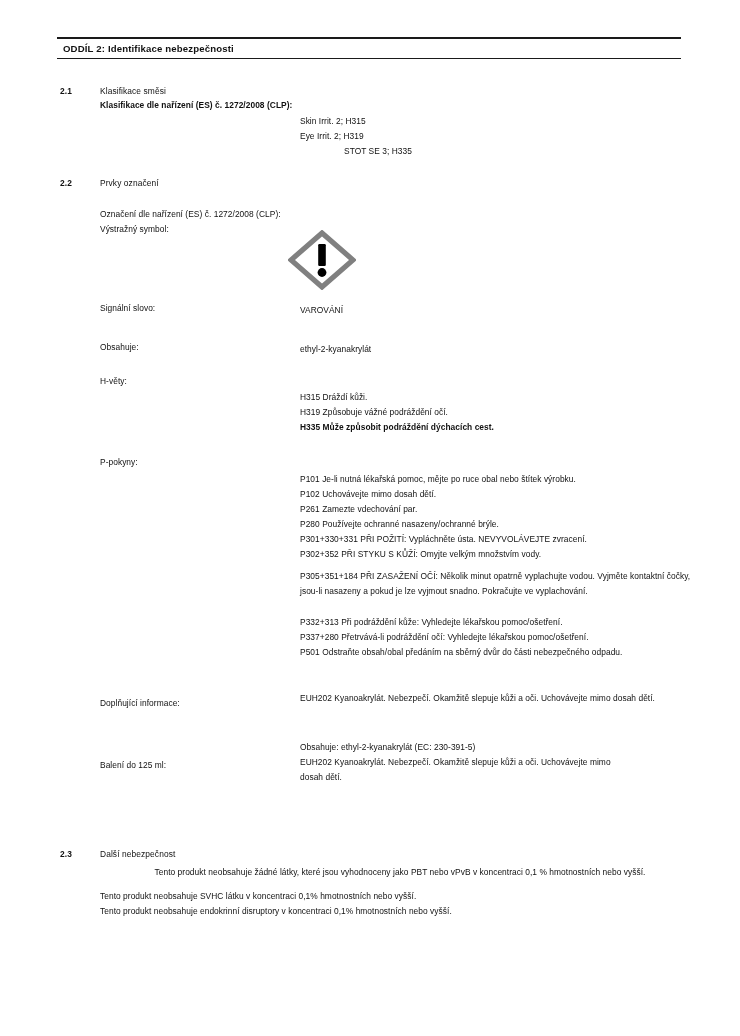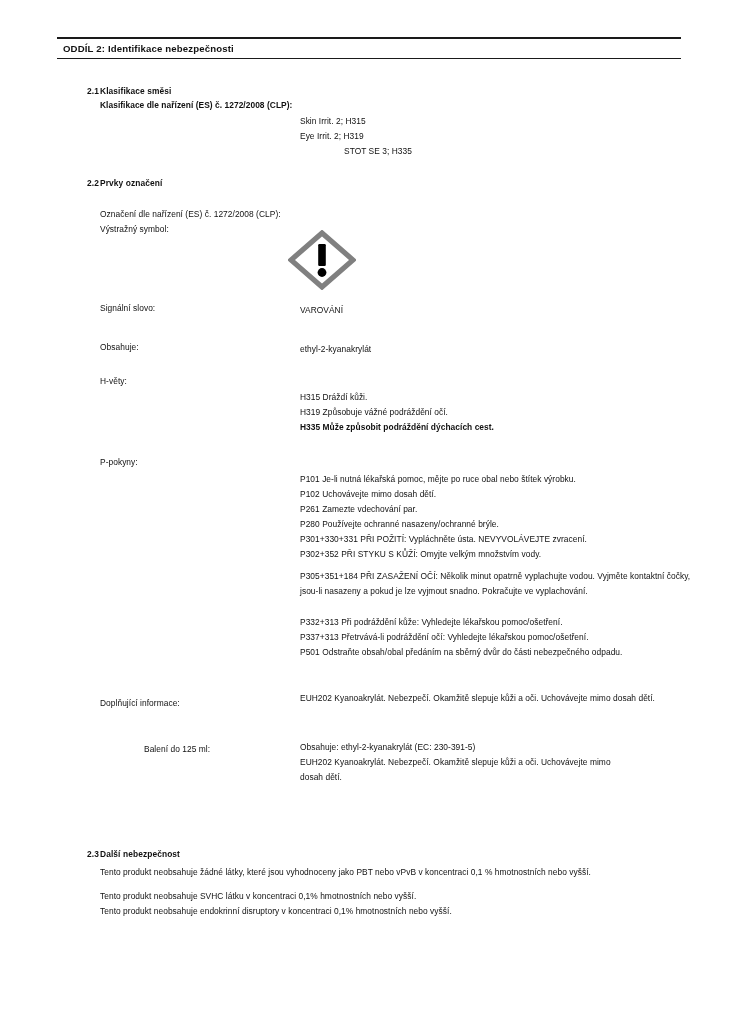--- a/index.html
+++ b/index.html
@@ -46,27 +46,26 @@
     line-height: 1.2;
     color: #111111;
   }
   .num {
     position: absolute;
     left: 60px;
     font-size: 8.4px;
     font-weight: bold;
     letter-spacing: 0.1px;
     color: #111111;
-    margin-left: 27px;
   }
   .heading {
     position: absolute;
     left: 100px;
     font-size: 8.4px;
-    font-weight: bold;
+    font-weight: normal;
     letter-spacing: 0.1px;
     color: #111111;
   }
   .label {
     position: absolute;
     left: 100px;
     font-size: 8.4px;
     letter-spacing: 0.05px;
     color: #111111;
   }
@@ -153,30 +152,30 @@
   <div class="label" style="top:457px;">P-pokyny:</div>
 
   <div class="value" style="top:472px;">P101 Je-li nutná lékařská pomoc, mějte po ruce obal nebo štítek výrobku.</div>
   <div class="value" style="top:487px;">P102 Uchovávejte mimo dosah dětí.</div>
   <div class="value" style="top:502px;">P261 Zamezte vdechování par.</div>
   <div class="value" style="top:517px;">P280 Používejte ochranné nasazeny/ochranné brýle.</div>
   <div class="value" style="top:532px;">P301+330+331 PŘI POŽITÍ: Vypláchněte ústa. NEVYVOLÁVEJTE zvracení.</div>
   <div class="value" style="top:547px;">P302+352 PŘI STYKU S KŮŽÍ: Omyjte velkým množstvím vody.</div>
   <div class="value wide" style="top:569px;">P305+351+184 PŘI ZASAŽENÍ OČÍ: Několik minut opatrně vyplachujte vodou. Vyjměte kontaktní čočky, jsou-li nasazeny a pokud je lze vyjmout snadno. Pokračujte ve vyplachování.</div>
   <div class="value" style="top:615px;">P332+313 Při podráždění kůže: Vyhledejte lékařskou pomoc/ošetření.</div>
-  <div class="value" style="top:630px;">P337+313 Přetrvává-li podráždění očí: Vyhledejte lékařskou pomoc/ošetření.</div>
+  <div class="value" style="top:630px;">P337+280 Přetrvává-li podráždění očí: Vyhledejte lékařskou pomoc/ošetření.</div>
   <div class="value" style="top:645px;">P501 Odstraňte obsah/obal předáním na sběrný dvůr do části nebezpečného odpadu.</div>
 
   <div class="label" style="top:698px;">Doplňující informace:</div>
   <div class="value wide" style="top:691px;">EUH202 Kyanoakrylát. Nebezpečí. Okamžitě slepuje kůži a oči. Uchovávejte mimo dosah dětí.</div>
 
-  <div class="label" style="top:744px;margin-left:44px;">Balení do 125 ml:</div>
+  <div class="label" style="top:760px;">Balení do 125 ml:</div>
   <div class="value narrow" style="top:740px;">Obsahuje: ethyl-2-kyanakrylát (EC: 230-391-5)</div>
   <div class="value narrow" style="top:755px;">EUH202 Kyanoakrylát. Nebezpečí. Okamžitě slepuje kůži a oči. Uchovávejte mimo dosah dětí.</div>
 
   <div class="num" style="top:849px;">2.3</div>
   <div class="heading" style="top:849px;">Další nebezpečnost</div>
 
-  <div class="para" style="top:866px;">Tento produkt neobsahuje žádné látky, které jsou vyhodnoceny jako PBT nebo vPvB v koncentraci 0,1 % hmotnostních nebo vyšší.</div>
+  <div class="para" style="top:866px;text-align:center;">Tento produkt neobsahuje žádné látky, které jsou vyhodnoceny jako PBT nebo vPvB v koncentraci 0,1 % hmotnostních nebo vyšší.</div>
   <div class="para" style="top:890px;">Tento produkt neobsahuje SVHC látku v koncentraci 0,1% hmotnostních nebo vyšší.</div>
   <div class="para" style="top:905px;">Tento produkt neobsahuje endokrinní disruptory v koncentraci 0,1% hmotnostních nebo vyšší.</div>
 
 </div>
 
 </body></html>

